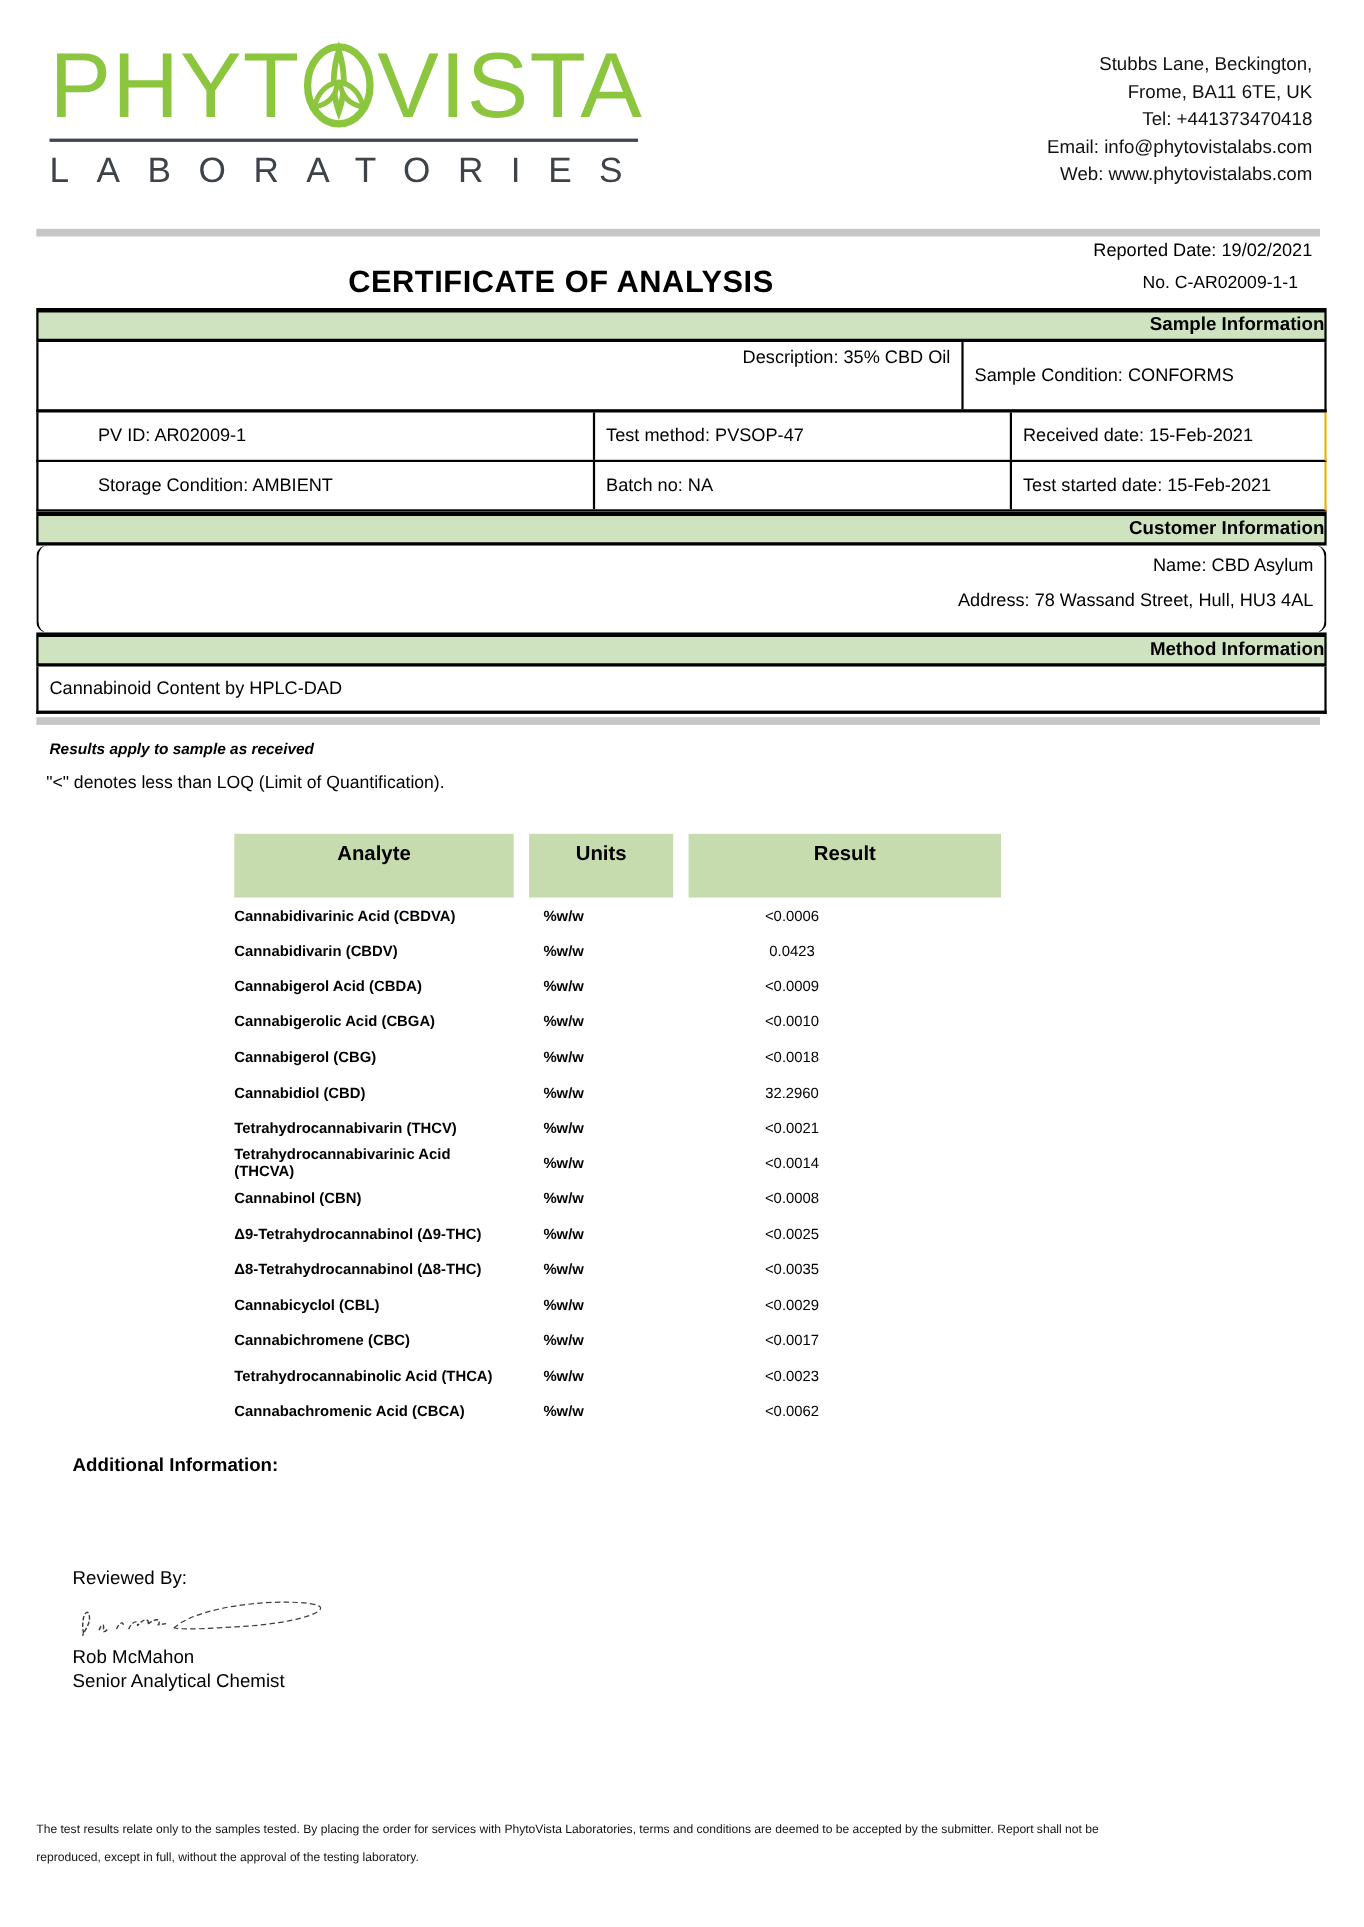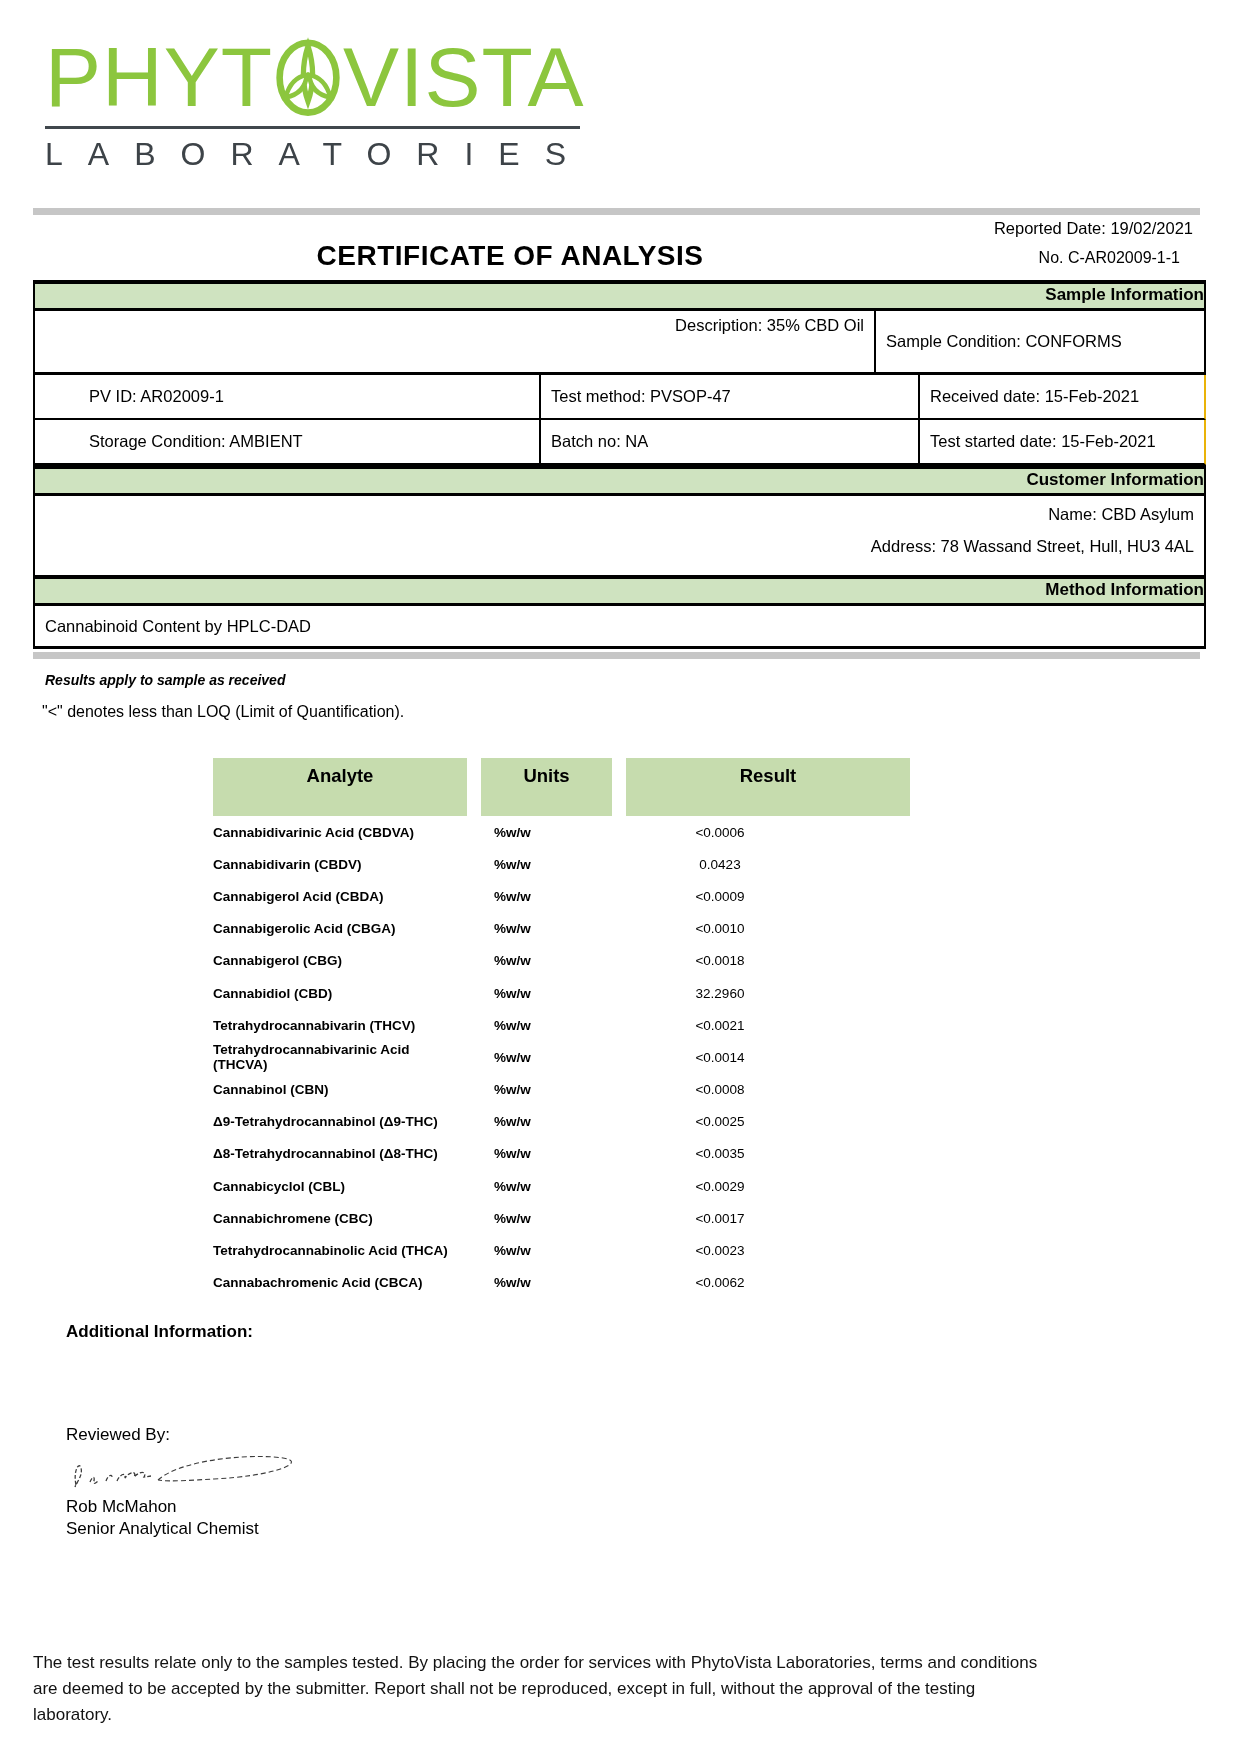--- a/index.html
+++ b/index.html
@@ -27,21 +27,21 @@
   .report-no{position:absolute;top:249px;right:60px;font-size:16px;}
   
   .infoblock{position:absolute;left:33px;top:280px;width:1173px;font-size:16.5px;text-align:right;}
   .sec-bar{border-top:4px solid #000;border-bottom:3px solid #000;border-left:2px solid #000;border-right:2px solid #000;background:#cfe3c0;font-weight:bold;font-size:17px;height:21px;padding:1px 0 2px 12px;}
   .desc-row{display:grid;grid-template-columns:839px auto;border-left:2px solid #000;border-right:2px solid #000;border-bottom:3px solid #000;height:64px;box-sizing:border-box;}
   .desc-cell{padding:5px 10px;}
   .cond-cell{border-left:2px solid #000;display:flex;align-items:center;padding-left:10px;}
   .three-row{display:grid;grid-template-columns:460px 379px auto;border-left:2px solid #000;border-right:2px solid #eab308;border-bottom:2px solid #000;height:43px;padding-left:44px;}
   .three-row > div{display:flex;align-items:center;padding-left:10px;border-left:2px solid #000;}
   .three-row > div:first-child{border-left:none;}
-  .cust-box{border-left:2px solid #000;border-right:2px solid #000;height:70px;padding:9px 10px 0 10px;box-sizing:content-box;}
+  .cust-box{border-left:2px solid #000;border-right:2px solid #000;height:70px;padding:9px 10px 0 10px;box-sizing:content-box;border-radius:10px;}
   .cust-line{margin-bottom:13px;}
   .lbl{display:inline-block;}
   .lbl-name{width:76px;}
   .lbl-addr{width:76px;}
   .method-box{border-left:2px solid #000;border-right:2px solid #000;border-bottom:3px solid #000;height:40px;display:flex;align-items:center;padding-left:10px;}
   
   .note1{position:absolute;left:45px;top:672px;font-size:14px;font-weight:bold;font-style:italic;}
   .note2{position:absolute;left:42px;top:703px;font-size:16px;}
   
   .rtable{position:absolute;left:213px;top:758px;width:672px;}
@@ -49,21 +49,21 @@
   .rhead div{background:#c6dcae;text-align:center;font-weight:bold;font-size:18.5px;padding-top:7px;box-sizing:border-box;}
   .rbody{margin-top:0;}
   .r-row{display:grid;grid-template-columns:254px 131px 284px;column-gap:3px;height:32.2px;align-items:center;}
   .cell-analyte{font-weight:bold;font-size:13.5px;}
   .cell-units{font-weight:bold;font-size:13.5px;padding-left:24px;}
   .cell-result{font-size:13.5px;text-align:center;padding-right:52px;}
   
   .addinfo{position:absolute;left:66px;top:1322px;font-size:17px;font-weight:bold;}
   .sig{position:absolute;left:66px;top:1424px;font-size:17px;line-height:22px;}
   .sig-scribble{display:block;margin:3px 0 1px 0;}
-  .footer{position:absolute;left:33px;top:1650px;width:1020px;font-size:17px;line-height:26px;color:#121212;}
+  .footer{position:absolute;left:33px;top:1650px;width:1020px;font-size:11px;line-height:26px;color:#121212;}
 </style>
 </head>
 <body>
 
 <div class="page">
 
   <div class="logo">
     <div class="logo-main">
       <span>PHYT</span>
       <svg class="leaf" width="66" height="82" viewBox="0 0 100 122">
@@ -71,20 +71,27 @@
         <path d="M50 14 Q36 58 50 98 Q64 58 50 14 Z" fill="#ffffff" stroke="#8cc63e" stroke-width="8"></path>
         <path d="M16 92 Q24 62 48 58 Q46 86 16 92 Z" fill="#ffffff" stroke="#8cc63e" stroke-width="7"></path>
         <path d="M84 92 Q76 62 52 58 Q54 86 84 92 Z" fill="#ffffff" stroke="#8cc63e" stroke-width="7"></path>
       </svg>
       <span>VISTA</span>
     </div>
     <div class="logo-rule"></div>
     <div class="logo-sub">LABORATORIES</div>
   </div>
 
+  <div class="contact">
+      <div>Stubbs Lane, Beckington,</div>
+      <div>Frome, BA11 6TE, UK</div>
+      <div>Tel: +441373470418</div>
+      <div>Email: info@phytovistalabs.com</div>
+      <div>Web: www.phytovistalabs.com</div>
+    </div>
 
   <div class="graybar gb1"></div>
 
   <div class="reported-date">Reported Date: 19/02/2021</div>
   <div class="cert-title">CERTIFICATE OF ANALYSIS</div>
   <div class="report-no">No. C-AR02009-1-1</div>
 
   <div class="infoblock">
 
     <div class="sec-bar">Sample Information</div>

